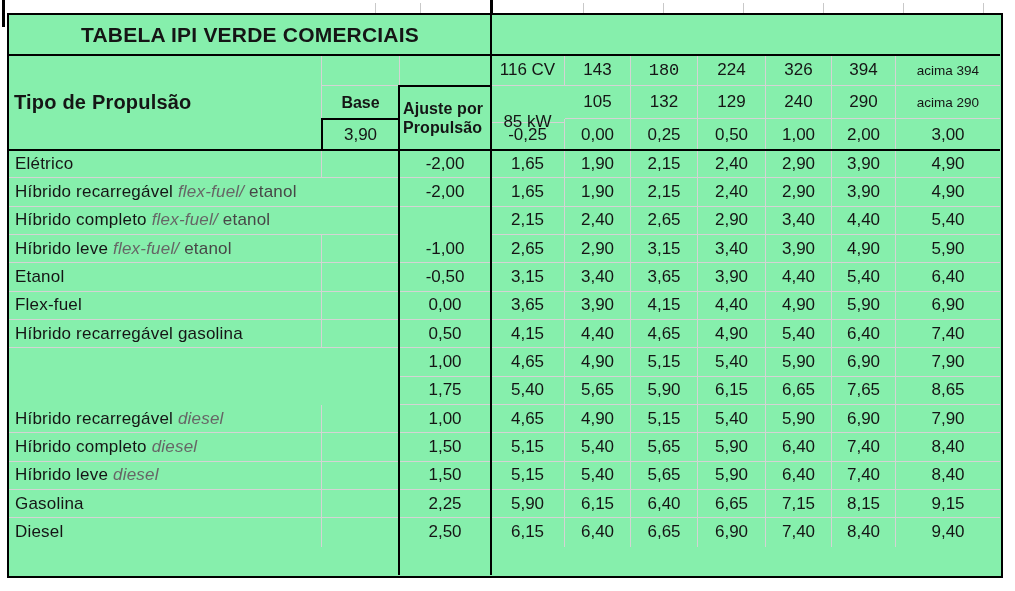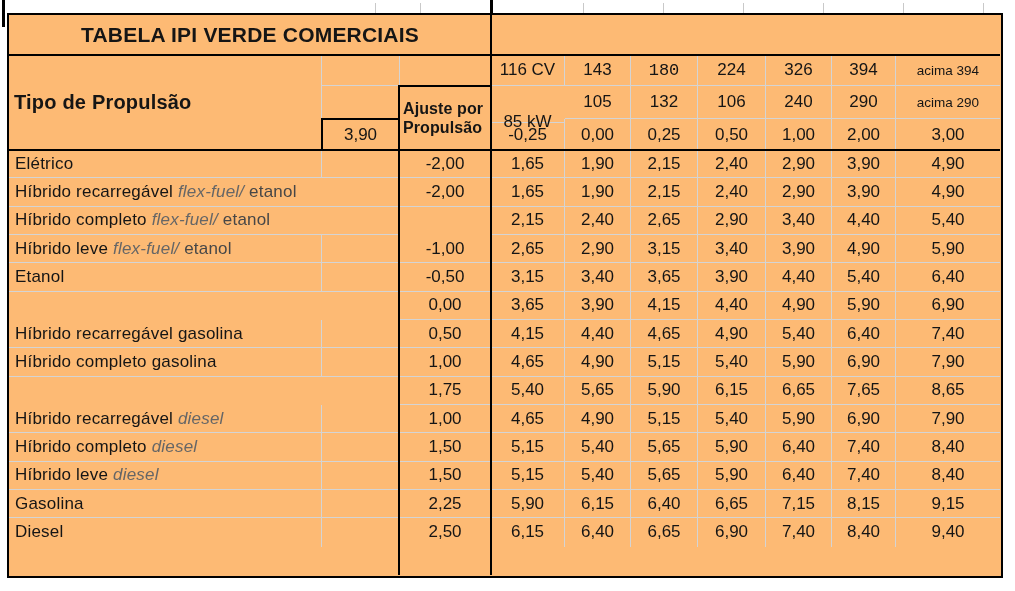--- a/index.html
+++ b/index.html
@@ -6,21 +6,21 @@
   body{width:1015px;height:591px;font-family:"Liberation Sans","DejaVu Sans",sans-serif;}
   .sheet{position:relative;width:1015px;height:591px;background:#fff;overflow:hidden;}
 
   
   .tick{position:absolute;top:3px;width:1px;height:10px;background:#c9c9c9;}
   .black-stub{position:absolute;background:#000;}
 
   
   #tbl{
     position:absolute;left:7px;top:13px;width:996px;height:565px;
-    box-sizing:border-box;border:2.5px solid #000;background:#fdba74;
+    box-sizing:border-box;border:2.5px solid #000;background:#86efac;
     display:grid;
     grid-template-columns:313px 77px 92px 74px 66px 67px 68px 66px 64px 104px;
     grid-template-rows:40px 31px 33px 31px repeat(15,28.333px);
     text-align:center;
   }
   .c{display:flex;align-items:center;justify-content:center;box-sizing:border-box;
      position:relative;color:#151515;white-space:pre;overflow:visible;}
   .title{font-weight:bold;font-size:21px;letter-spacing:.2px;}
   .tipo{font-weight:bold;font-size:20px;justify-content:flex-start;padding-left:5px;
         border-right:1px solid #d4d4d4;letter-spacing:.2px;}
@@ -62,38 +62,39 @@
     <div class="bl" style="left:311.75px;top:102.75px;width:78.75px;height:2.5px;"></div>
     <div class="bl" style="left:311.75px;top:102.75px;width:2.5px;height:33.5px;"></div>
 
     <div class="c title" style="grid-column:1/4;grid-row:1;">TABELA IPI VERDE COMERCIAIS</div>
 
     <div class="c tipo" style="grid-column:1;grid-row:2/5;">Tipo de Propulsão</div>
 
     <div class="c" style="grid-column:2;grid-row:2;border-bottom:1px solid #d4d4d4;"></div>
     <div class="c" style="grid-column:3;grid-row:2;border-left:1px solid #d4d4d4;"></div>
 
+    <div class="c base-lab" style="grid-column:2;grid-row:3;">Base</div>
     <div class="c num" style="grid-column:2;grid-row:4;">3,90</div>
 
     <div class="c ajuste" style="grid-column:3;grid-row:3/5;">
       <span>Ajuste por</span>
       <span>Propulsão</span>
     </div>
 
   <div class="c num" style="grid-area: 2 / 4; border-right: 1px solid rgb(212, 212, 212); border-bottom: 1px solid rgb(212, 212, 212);">116 CV</div>
       <div class="c num" style="grid-area: 2 / 5; border-right: 1px solid rgb(212, 212, 212); border-bottom: 1px solid rgb(212, 212, 212);">143</div>
       <div class="c num" style="grid-area: 2 / 6; border-right: 1px solid rgb(212, 212, 212); border-bottom: 1px solid rgb(212, 212, 212); font-family: Liberation Mono, monospace;">180</div>
       <div class="c num" style="grid-area: 2 / 7; border-right: 1px solid rgb(212, 212, 212); border-bottom: 1px solid rgb(212, 212, 212);">224</div>
       <div class="c num" style="grid-area: 2 / 8; border-right: 1px solid rgb(212, 212, 212); border-bottom: 1px solid rgb(212, 212, 212);">326</div>
       <div class="c num" style="grid-area: 2 / 9; border-right: 1px solid rgb(212, 212, 212); border-bottom: 1px solid rgb(212, 212, 212);">394</div>
       <div class="c num small" style="grid-area: 2 / 10; border-bottom: 1px solid rgb(212, 212, 212);">acima 394</div>
       <div class="c num" style="grid-area: 3 / 4; border-right: 1px solid rgb(212, 212, 212); border-bottom: 1px solid rgb(212, 212, 212); margin-top: 36px;">85 kW</div>
       <div class="c num" style="grid-area: 3 / 5; border-right: 1px solid rgb(212, 212, 212); border-bottom: 1px solid rgb(212, 212, 212);">105</div>
       <div class="c num" style="grid-area: 3 / 6; border-right: 1px solid rgb(212, 212, 212); border-bottom: 1px solid rgb(212, 212, 212);">132</div>
-      <div class="c num" style="grid-area: 3 / 7; border-right: 1px solid rgb(212, 212, 212); border-bottom: 1px solid rgb(212, 212, 212);">106</div>
+      <div class="c num" style="grid-area: 3 / 7; border-right: 1px solid rgb(212, 212, 212); border-bottom: 1px solid rgb(212, 212, 212);">129</div>
       <div class="c num" style="grid-area: 3 / 8; border-right: 1px solid rgb(212, 212, 212); border-bottom: 1px solid rgb(212, 212, 212);">240</div>
       <div class="c num" style="grid-area: 3 / 9; border-right: 1px solid rgb(212, 212, 212); border-bottom: 1px solid rgb(212, 212, 212);">290</div>
       <div class="c num small" style="grid-area: 3 / 10; border-bottom: 1px solid rgb(212, 212, 212);">acima 290</div>
       <div class="c num" style="grid-area: 4 / 4; border-right: 1px solid rgb(212, 212, 212);">-0,25</div>
       <div class="c num" style="grid-area: 4 / 5; border-right: 1px solid rgb(212, 212, 212);">0,00</div>
       <div class="c num" style="grid-area: 4 / 6; border-right: 1px solid rgb(212, 212, 212);">0,25</div>
       <div class="c num" style="grid-area: 4 / 7; border-right: 1px solid rgb(212, 212, 212);">0,50</div>
       <div class="c num" style="grid-area: 4 / 8; border-right: 1px solid rgb(212, 212, 212);">1,00</div>
       <div class="c num" style="grid-area: 4 / 9; border-right: 1px solid rgb(212, 212, 212);">2,00</div>
       <div class="c num" style="grid-area: 4 / 10;">3,00</div>
@@ -134,38 +135,38 @@
       <div class="c num" style="grid-area: 8 / 10; border-bottom: 1px solid rgb(212, 212, 212);">5,90</div>
       <div class="c lab" style="grid-area: 9 / 1 / auto / 3; border-bottom: 1px solid rgb(212, 212, 212);"><span class="plain">Etanol</span><div class="divider"></div></div>
       <div class="c num" style="grid-area: 9 / 3; border-bottom: 1px solid rgb(212, 212, 212);">-0,50</div>
       <div class="c num" style="grid-area: 9 / 4; border-right: 1px solid rgb(212, 212, 212); border-bottom: 1px solid rgb(212, 212, 212);">3,15</div>
       <div class="c num" style="grid-area: 9 / 5; border-right: 1px solid rgb(212, 212, 212); border-bottom: 1px solid rgb(212, 212, 212);">3,40</div>
       <div class="c num" style="grid-area: 9 / 6; border-right: 1px solid rgb(212, 212, 212); border-bottom: 1px solid rgb(212, 212, 212);">3,65</div>
       <div class="c num" style="grid-area: 9 / 7; border-right: 1px solid rgb(212, 212, 212); border-bottom: 1px solid rgb(212, 212, 212);">3,90</div>
       <div class="c num" style="grid-area: 9 / 8; border-right: 1px solid rgb(212, 212, 212); border-bottom: 1px solid rgb(212, 212, 212);">4,40</div>
       <div class="c num" style="grid-area: 9 / 9; border-right: 1px solid rgb(212, 212, 212); border-bottom: 1px solid rgb(212, 212, 212);">5,40</div>
       <div class="c num" style="grid-area: 9 / 10; border-bottom: 1px solid rgb(212, 212, 212);">6,40</div>
+      <div class="c lab" style="grid-area: 10 / 1 / auto / 3; border-bottom: 1px solid rgb(212, 212, 212);"><span class="plain">Flex-fuel</span><div class="divider"></div></div>
       <div class="c num" style="grid-area: 10 / 3; border-bottom: 1px solid rgb(212, 212, 212);">0,00</div>
       <div class="c num" style="grid-area: 10 / 4; border-right: 1px solid rgb(212, 212, 212); border-bottom: 1px solid rgb(212, 212, 212);">3,65</div>
       <div class="c num" style="grid-area: 10 / 5; border-right: 1px solid rgb(212, 212, 212); border-bottom: 1px solid rgb(212, 212, 212);">3,90</div>
       <div class="c num" style="grid-area: 10 / 6; border-right: 1px solid rgb(212, 212, 212); border-bottom: 1px solid rgb(212, 212, 212);">4,15</div>
       <div class="c num" style="grid-area: 10 / 7; border-right: 1px solid rgb(212, 212, 212); border-bottom: 1px solid rgb(212, 212, 212);">4,40</div>
       <div class="c num" style="grid-area: 10 / 8; border-right: 1px solid rgb(212, 212, 212); border-bottom: 1px solid rgb(212, 212, 212);">4,90</div>
       <div class="c num" style="grid-area: 10 / 9; border-right: 1px solid rgb(212, 212, 212); border-bottom: 1px solid rgb(212, 212, 212);">5,90</div>
       <div class="c num" style="grid-area: 10 / 10; border-bottom: 1px solid rgb(212, 212, 212);">6,90</div>
       <div class="c lab" style="grid-area: 11 / 1 / auto / 3; border-bottom: 1px solid rgb(212, 212, 212);"><span class="plain">Híbrido recarregável gasolina</span><div class="divider"></div></div>
       <div class="c num" style="grid-area: 11 / 3; border-bottom: 1px solid rgb(212, 212, 212);">0,50</div>
       <div class="c num" style="grid-area: 11 / 4; border-right: 1px solid rgb(212, 212, 212); border-bottom: 1px solid rgb(212, 212, 212);">4,15</div>
       <div class="c num" style="grid-area: 11 / 5; border-right: 1px solid rgb(212, 212, 212); border-bottom: 1px solid rgb(212, 212, 212);">4,40</div>
       <div class="c num" style="grid-area: 11 / 6; border-right: 1px solid rgb(212, 212, 212); border-bottom: 1px solid rgb(212, 212, 212);">4,65</div>
       <div class="c num" style="grid-area: 11 / 7; border-right: 1px solid rgb(212, 212, 212); border-bottom: 1px solid rgb(212, 212, 212);">4,90</div>
       <div class="c num" style="grid-area: 11 / 8; border-right: 1px solid rgb(212, 212, 212); border-bottom: 1px solid rgb(212, 212, 212);">5,40</div>
       <div class="c num" style="grid-area: 11 / 9; border-right: 1px solid rgb(212, 212, 212); border-bottom: 1px solid rgb(212, 212, 212);">6,40</div>
       <div class="c num" style="grid-area: 11 / 10; border-bottom: 1px solid rgb(212, 212, 212);">7,40</div>
-      <div class="c lab" style="grid-area: 12 / 1 / auto / 3; border-bottom: 1px solid rgb(212, 212, 212);"><span class="plain">Híbrido completo gasolina</span><div class="divider"></div></div>
       <div class="c num" style="grid-area: 12 / 3; border-bottom: 1px solid rgb(212, 212, 212);">1,00</div>
       <div class="c num" style="grid-area: 12 / 4; border-right: 1px solid rgb(212, 212, 212); border-bottom: 1px solid rgb(212, 212, 212);">4,65</div>
       <div class="c num" style="grid-area: 12 / 5; border-right: 1px solid rgb(212, 212, 212); border-bottom: 1px solid rgb(212, 212, 212);">4,90</div>
       <div class="c num" style="grid-area: 12 / 6; border-right: 1px solid rgb(212, 212, 212); border-bottom: 1px solid rgb(212, 212, 212);">5,15</div>
       <div class="c num" style="grid-area: 12 / 7; border-right: 1px solid rgb(212, 212, 212); border-bottom: 1px solid rgb(212, 212, 212);">5,40</div>
       <div class="c num" style="grid-area: 12 / 8; border-right: 1px solid rgb(212, 212, 212); border-bottom: 1px solid rgb(212, 212, 212);">5,90</div>
       <div class="c num" style="grid-area: 12 / 9; border-right: 1px solid rgb(212, 212, 212); border-bottom: 1px solid rgb(212, 212, 212);">6,90</div>
       <div class="c num" style="grid-area: 12 / 10; border-bottom: 1px solid rgb(212, 212, 212);">7,90</div>
       <div class="c num" style="grid-area: 13 / 3; border-bottom: 1px solid rgb(212, 212, 212);">1,75</div>
       <div class="c num" style="grid-area: 13 / 4; border-right: 1px solid rgb(212, 212, 212); border-bottom: 1px solid rgb(212, 212, 212);">5,40</div>

